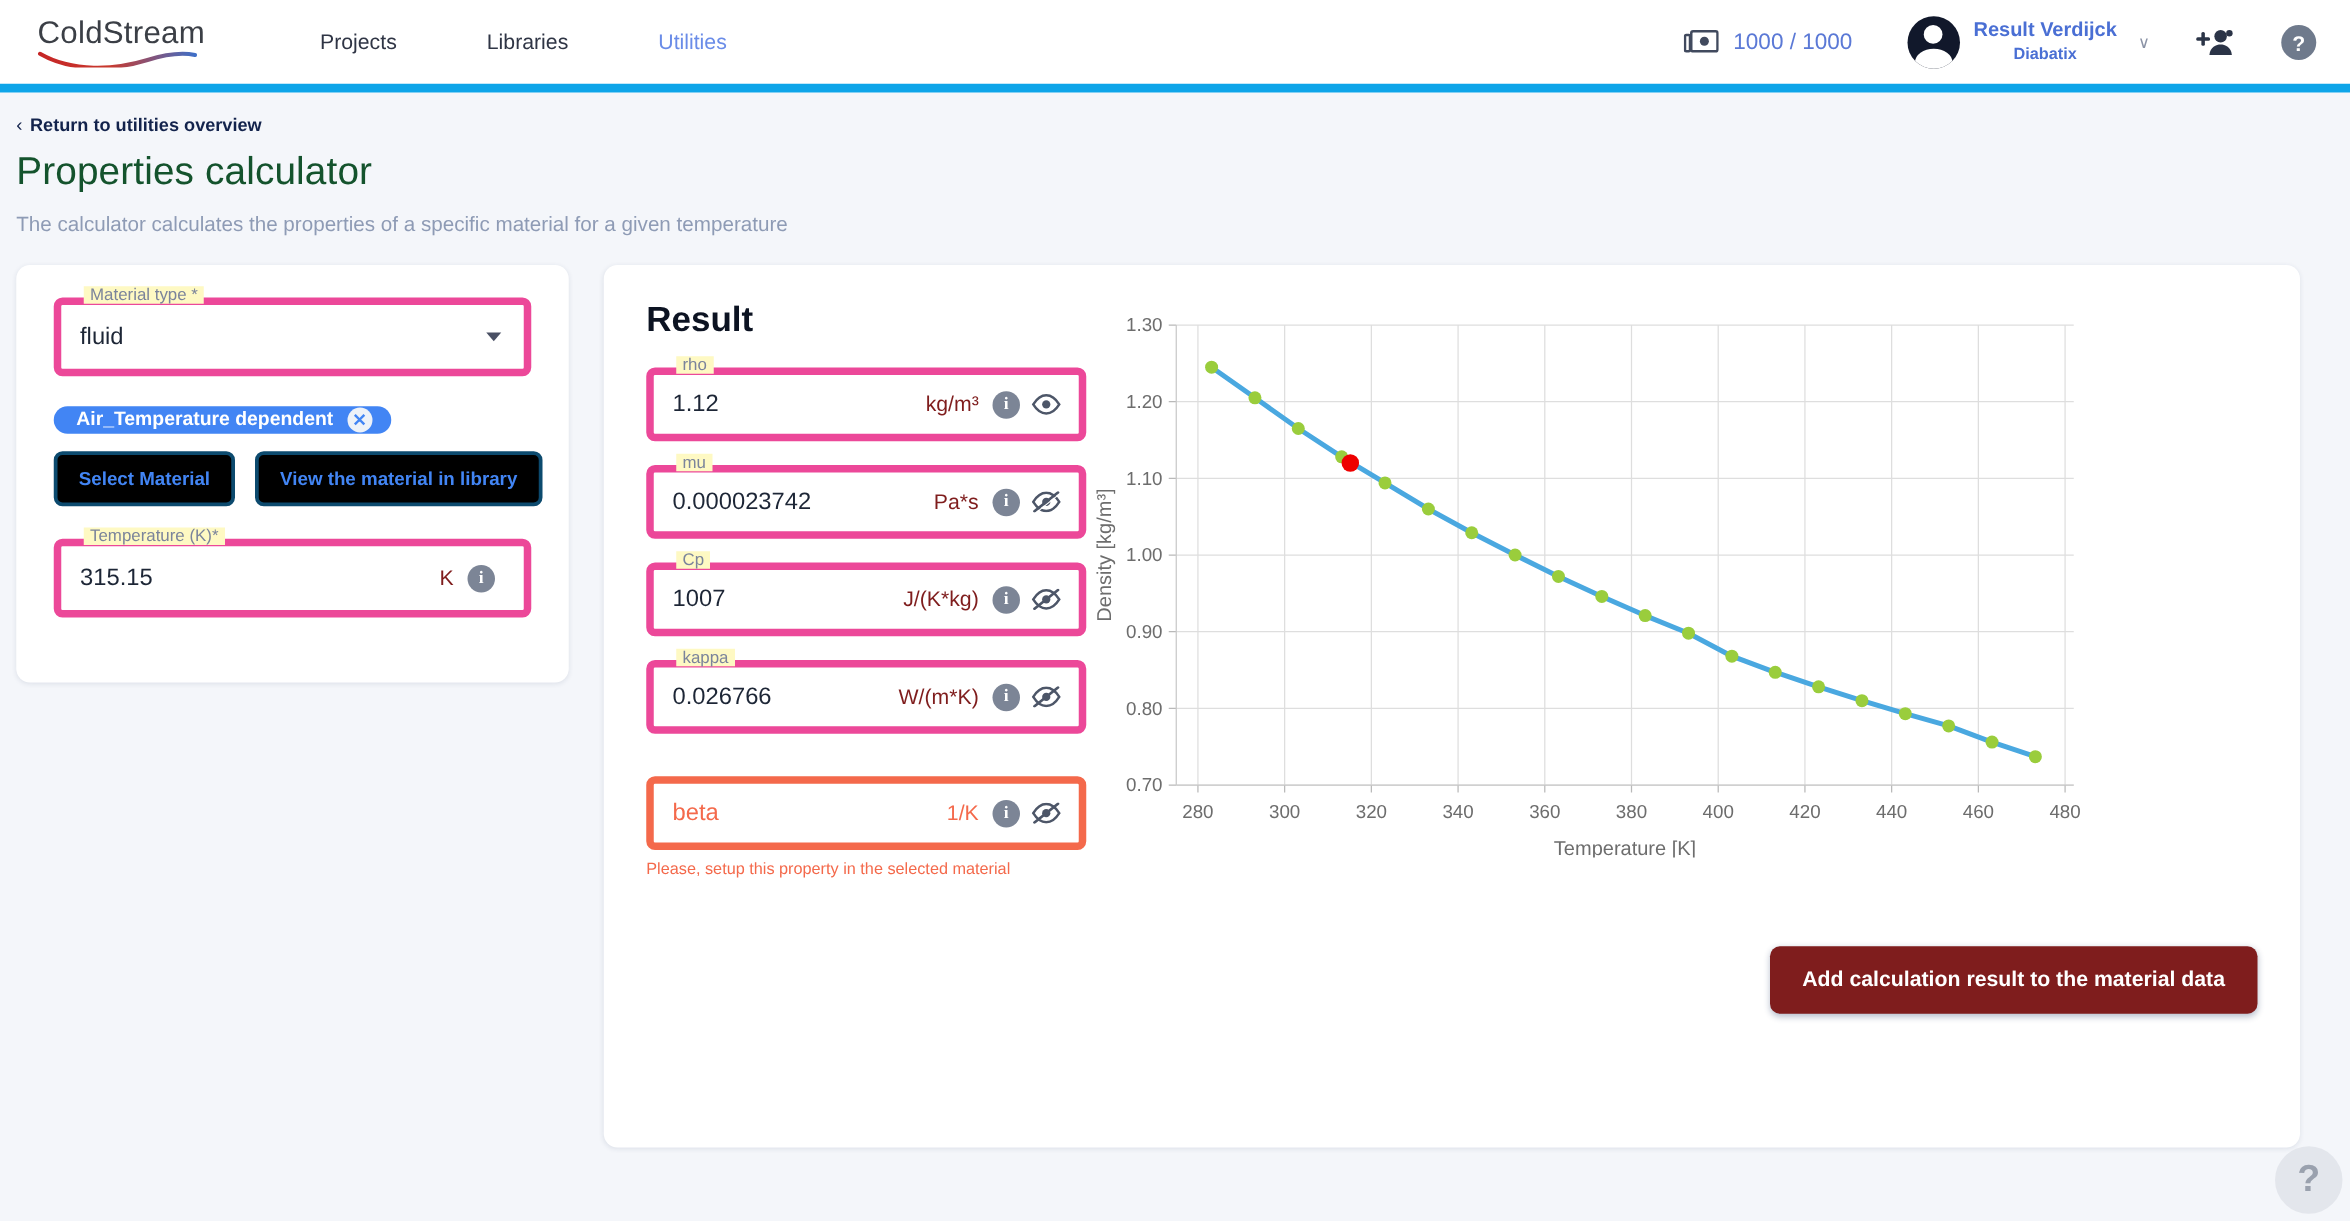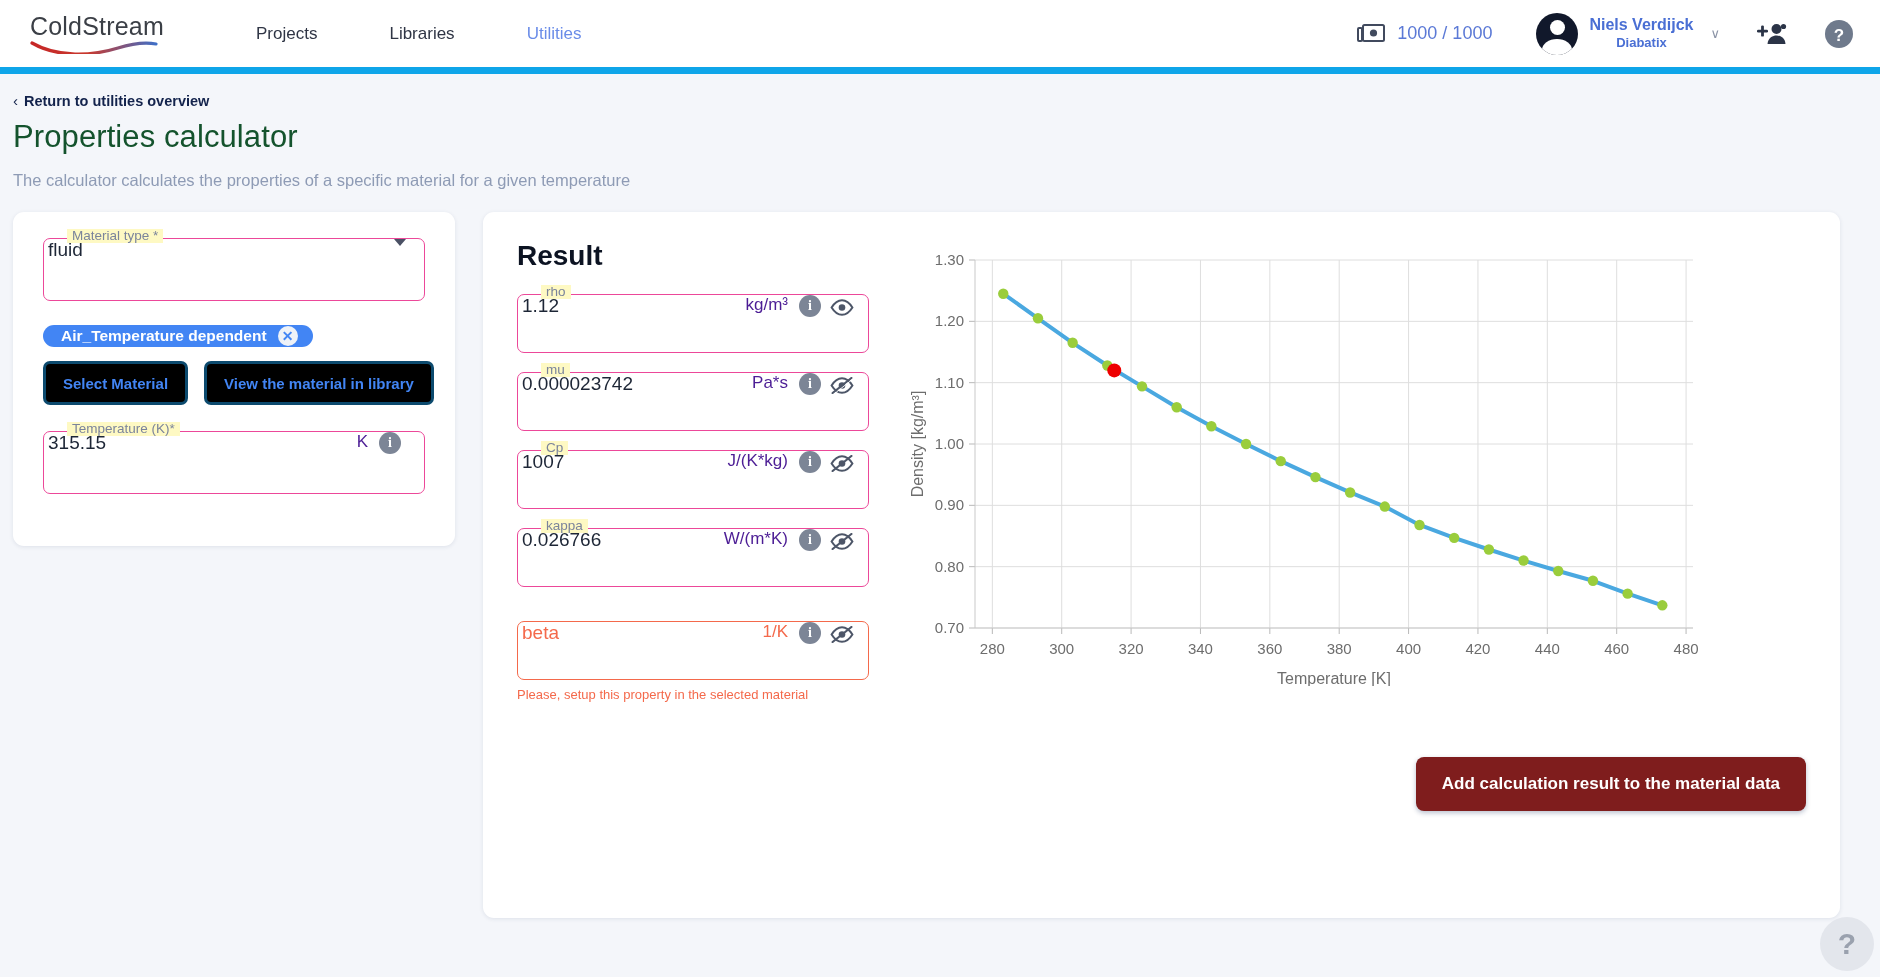--- a/index.html
+++ b/index.html
@@ -65,34 +65,34 @@
   .card {
     background:#fff; border-radius:11px;
     box-shadow:0 1px 4px rgba(30,45,90,.10);
   }
   .left-card { width:442px; padding:26px 30px 30px 30px; }
   .right-card { flex:1; padding:28px 34px 34px 34px; min-height:706px; }
 
   
   .field { position:relative; margin-bottom:22px; }
   .field-box {
-    border:1px solid #ec4899; border-radius:7px;
-    height:63px; display:flex; 
-    padding:0 14px 0 4px; background:#fff;
+    border:6px solid #ec4899; border-radius:7px;
+    height:63px; display:flex; align-items:center;
+    padding:0 14px 0 15px; background:#fff;
   }
   .field-legend {
     position:absolute; top:-9px; left:24px; background:#fef9c3;
     padding:0 5px; font-size:13.5px; color:#7b849b; line-height:1;
   }
   .field-value { font-size:19px; color:#1d2636; flex:1; }
   .select-caret {
     width:0;height:0;border-left:6px solid transparent;border-right:6px solid transparent;
     border-top:7px solid #4a5064; margin-right:4px;
   }
-  .unit { font-size:17px; color:#4c1d95; margin-right:11px; white-space:nowrap; }
+  .unit { font-size:17px; color:#7f1d1d; margin-right:11px; white-space:nowrap; }
 
   .chip {
     display:inline-flex; align-items:center; gap:11px;
     background:#4285f4; color:#fff; border-radius:19px;
     padding:0 15px 0 18px; height:22px;
     font-size:15.5px; font-weight:bold;
     margin:2px 0 14px 0;
   }
   .chip-x {
     width:20px;height:20px;border-radius:50%;background:#eef2f8;
@@ -107,21 +107,21 @@
     font-family:inherit; cursor:pointer; white-space:nowrap;
   }
   .btn-primary {
     width:100%; height:57px; background:#16305e; color:#fff;
     border:none; border-radius:8px; font-size:18px; font-weight:bold;
     font-family:inherit; cursor:pointer; letter-spacing:.2px;
     box-shadow:0 2px 4px rgba(22,48,94,.3);
   }
 
   
-  .result-flex { display:flex; gap:34px; }
+  .result-flex { display:flex; }
   .result-col { width:352px; flex:none; }
   .result-title { font-size:28px; font-weight:bold; color:#0c1322; margin:0 0 22px 0; }
   .res-field .field-box { height:59px; }
   .res-field { margin-bottom:19px; }
   .res-field.error .field-box { border-color:#f4694b; }
   .res-field.error .field-value { color:#f4694b; }
   .res-field.error .unit { color:#f4694b; }
   .error-msg { color:#f4694b; font-size:13px; margin-top:7px; }
 
   .ico-info {
@@ -182,21 +182,21 @@
         <rect x="1" y="5" width="4" height="13" rx="1" fill="none" stroke="#414a5e" stroke-width="2"></rect>
         <rect x="6" y="2" width="21" height="16" rx="1.5" fill="none" stroke="#414a5e" stroke-width="2"></rect>
         <circle cx="16.5" cy="10" r="3.6" fill="#414a5e"></circle>
       </svg>
       <span class="credits-text">1000 / 1000</span>
     </div>
 
     <div class="user-block">
       <div class="avatar"></div>
       <div class="user-names">
-        <span class="user-name">Niels Verdijck</span>
+        <span class="user-name">Result Verdijck</span>
         <span class="user-org">Diabatix</span>
       </div>
       <span class="caret-down">∨</span>
     </div>
 
     <div class="icon-btn">
       <svg width="32" height="24" viewBox="0 0 32 24">
         <circle cx="20.5" cy="7" r="5" fill="#2b3447"></circle>
         <path d="M11.5 22 C12 15.5, 17 13.5, 20.5 13.5 C24 13.5, 29 15.5, 29.5 22 Z" fill="#2b3447"></path>
         <circle cx="27.5" cy="4.5" r="2.6" fill="#2b3447"></circle>

